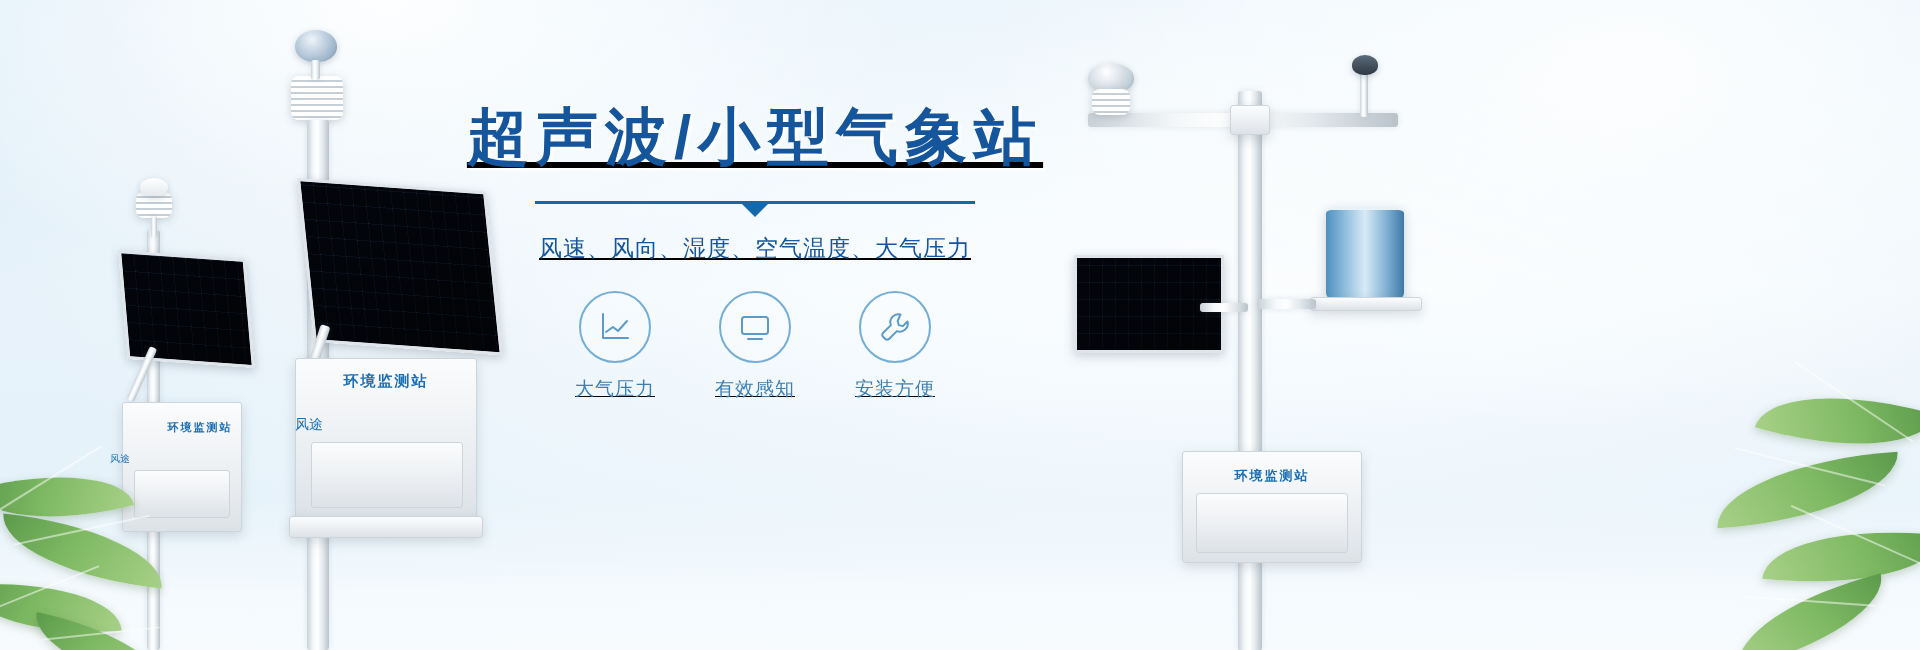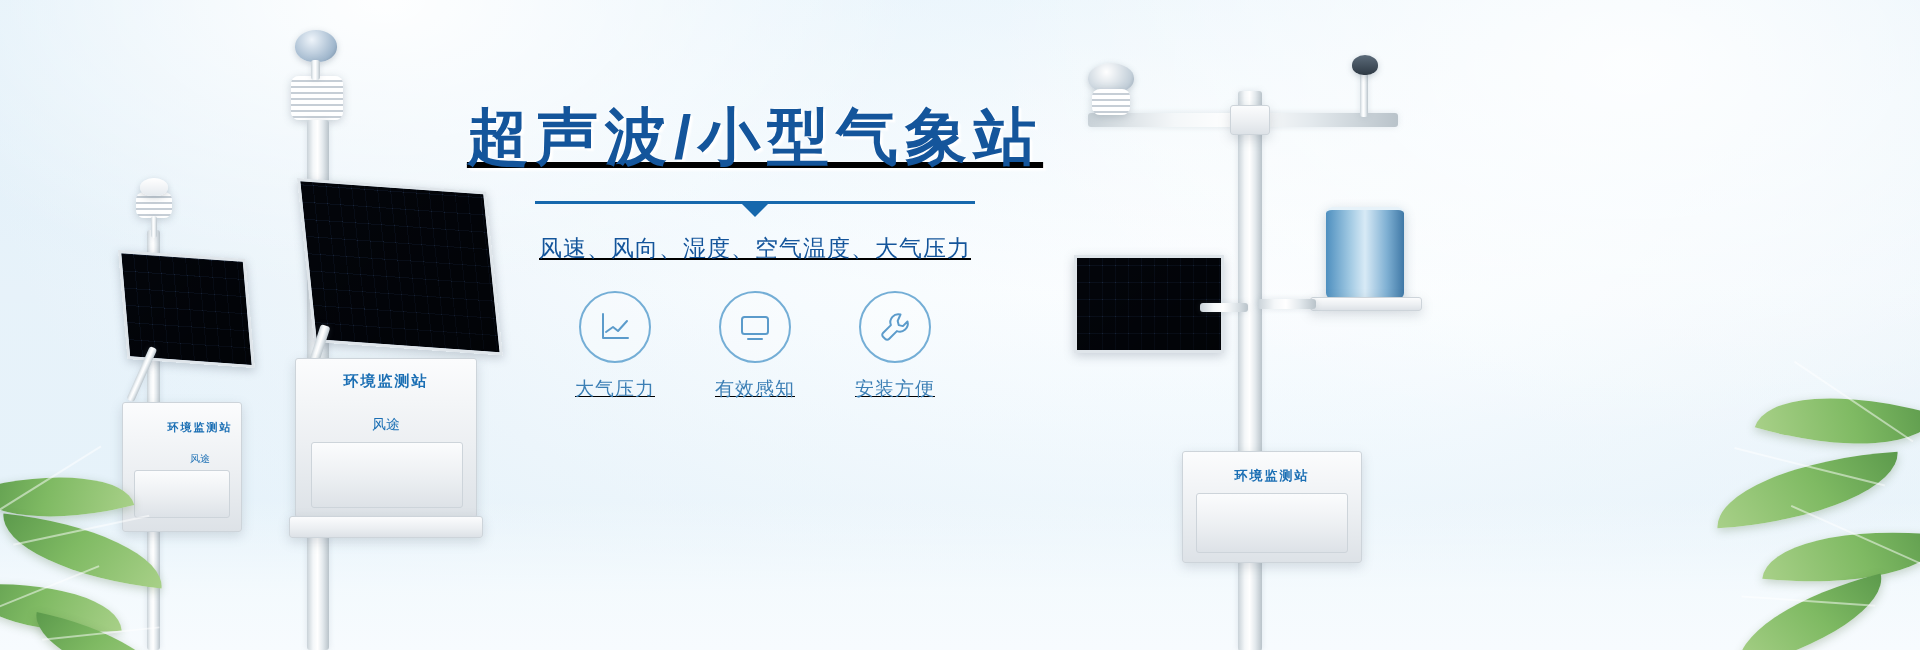--- a/index.html
+++ b/index.html
@@ -137,21 +137,20 @@
     left:0; right:0;
     text-align:center;
     color:#1b6fb4;
     font-weight:bold;
     letter-spacing:2px;
     white-space:nowrap;
   }
   .brand {
     position:absolute;
     left:0; right:0;
-    text-align:center;
     color:#1b6fb4;
     white-space:nowrap;
   }
   .shield {
     position:absolute;
     background:linear-gradient(180deg,#ffffff,#e4e9ee);
     border-radius:50% 50% 45% 45%;
     box-shadow:0 2px 6px rgba(100,115,130,.3);
   }
   .fins {

